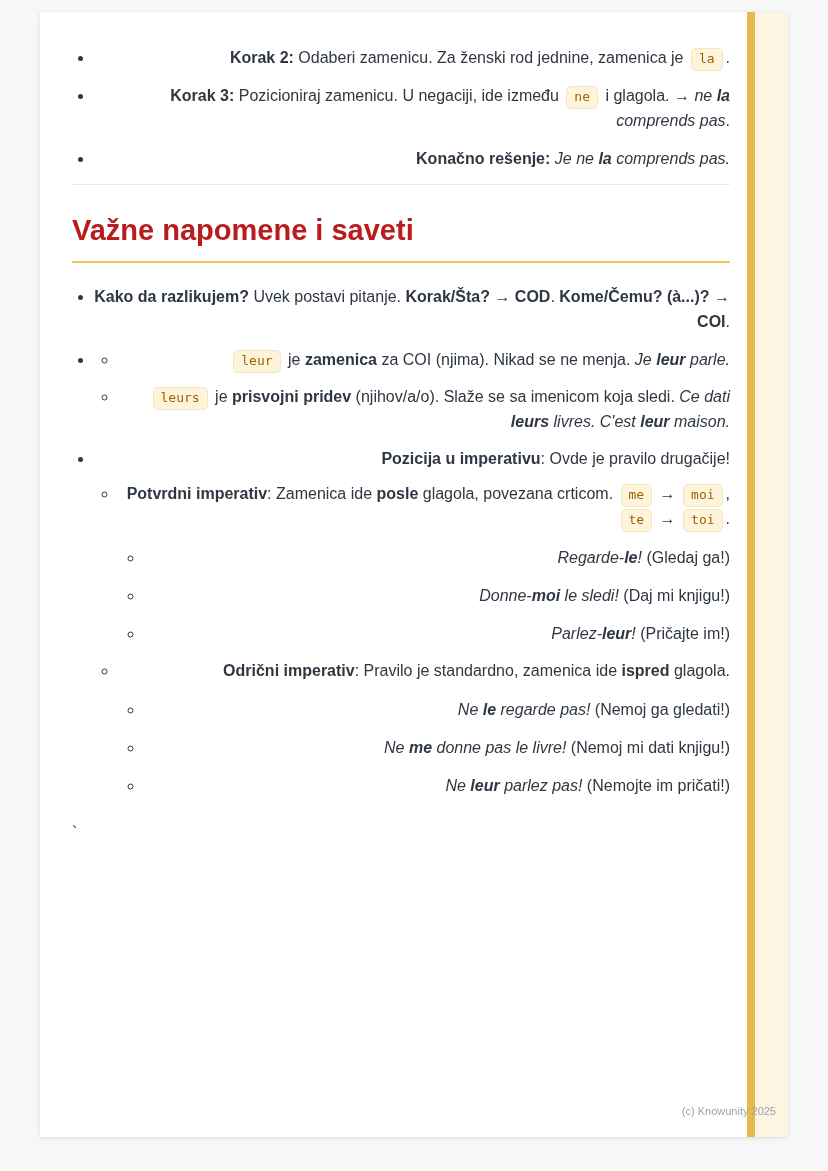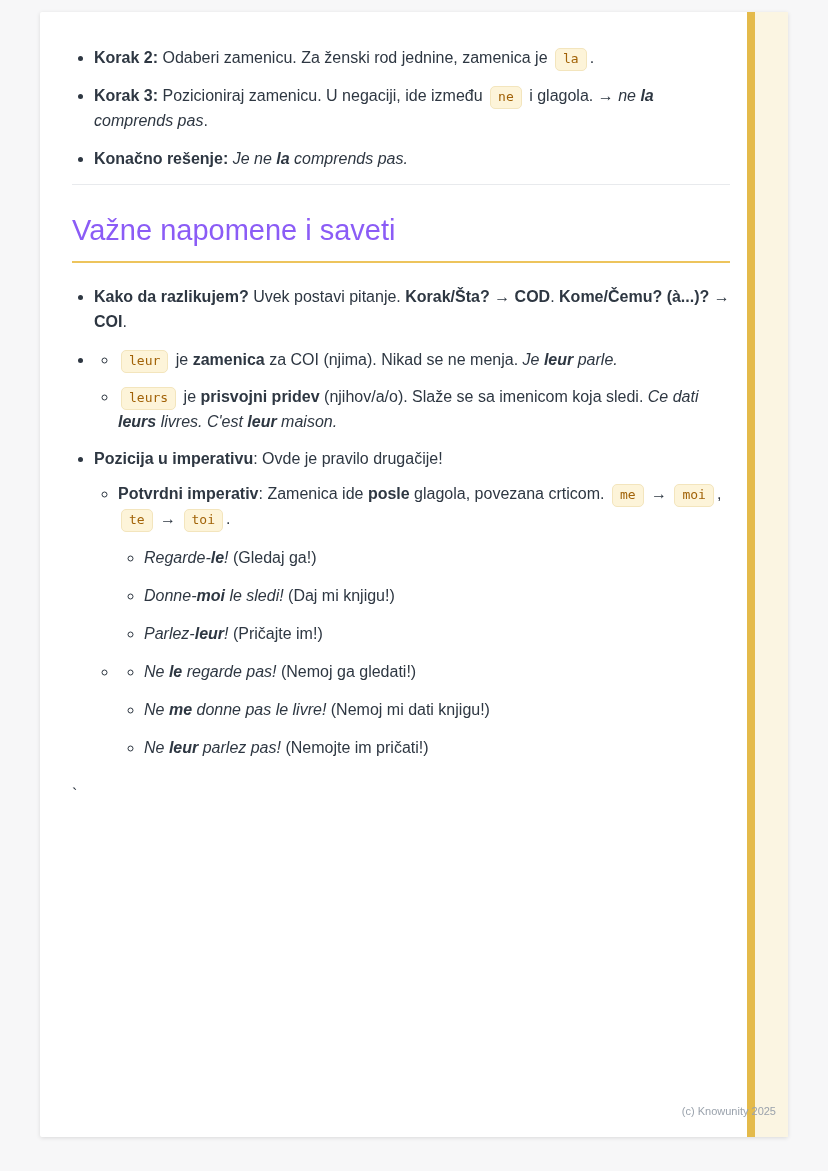--- a/index.html
+++ b/index.html
@@ -20,33 +20,33 @@
   }
   .margin-strip{
     position:absolute;top:0;bottom:0;left:715px;right:0;
     background:#fbf5e2;z-index:0;
   }
   .content{
     position:relative;z-index:2;
     padding:34px 58px 0 32px;
     line-height:1.5;
   }
-  ul{margin:0;}
+  ul{margin:0;text-align:right;}
   ul.lv1{list-style:disc;padding-left:22px;margin-top:0;}
   ul.lv1 > li{margin:0 0 13px 0;}
   ul.lv2{list-style:circle;padding-left:24px;margin-top:10px;}
   ul.lv2 > li{margin:0 0 12px 0;}
   ul.lv3{list-style:circle;padding-left:26px;margin-top:14px;}
   ul.lv3 > li{margin:0 0 13px 0;}
   li{line-height:1.55;}
   hr.divider{border:none;border-top:1px solid #e8eaed;margin:6px 0 0 0;}
   h1.section-heading{
     margin:28px 0 0 0;
-    font-size:29px;line-height:1.2;font-weight:400;
-    color:#8b5cf6;
+    font-size:29px;line-height:1.2;font-weight:700;
+    color:#b91c1c;
     padding-bottom:13px;
     border-bottom:2px solid #edc45c;
   }
   ul.notes{margin-top:22px;}
   .b{font-weight:700;}
   .i{font-style:italic;}
   .bi{font-weight:700;font-style:italic;}
   .c{
     font-family:"DejaVu Sans Mono",monospace;
     font-size:13px;line-height:1.3;
@@ -95,20 +95,21 @@
         <ul class="lv2">
           <li>
             <span class="li-text"><span class="b">Potvrdni imperativ</span><span>: Zamenica ide </span><span class="b">posle</span><span> glagola, povezana crticom. </span><span class="c">me</span><span> → </span><span class="c">moi</span><span>, </span><span class="c">te</span><span> → </span><span class="c">toi</span><span>.</span></span>
             <ul class="lv3">
               <li><span class="li-text"><span class="i">Regarde-</span><span class="bi">le</span><span class="i">!</span><span> (Gledaj ga!)</span></span></li>
               <li><span class="li-text"><span class="i">Donne-</span><span class="bi">moi</span><span class="i"> le sledi!</span><span> (Daj mi knjigu!)</span></span></li>
               <li><span class="li-text"><span class="i">Parlez-</span><span class="bi">leur</span><span class="i">!</span><span> (Pričajte im!)</span></span></li>
             </ul>
           </li>
           <li>
+            <span class="li-text"><span class="b">Odrični imperativ</span><span>: Pravilo je standardno, zamenica ide </span><span class="b">ispred</span><span> glagola.</span></span>
             <ul class="lv3">
               <li><span class="li-text"><span class="i">Ne </span><span class="bi">le</span><span class="i"> regarde pas!</span><span> (Nemoj ga gledati!)</span></span></li>
               <li><span class="li-text"><span class="i">Ne </span><span class="bi">me</span><span class="i"> donne pas le livre!</span><span> (Nemoj mi dati knjigu!)</span></span></li>
               <li><span class="li-text"><span class="i">Ne </span><span class="bi">leur</span><span class="i"> parlez pas!</span><span> (Nemojte im pričati!)</span></span></li>
             </ul>
           </li>
         </ul>
       </li>
     </ul>
 

